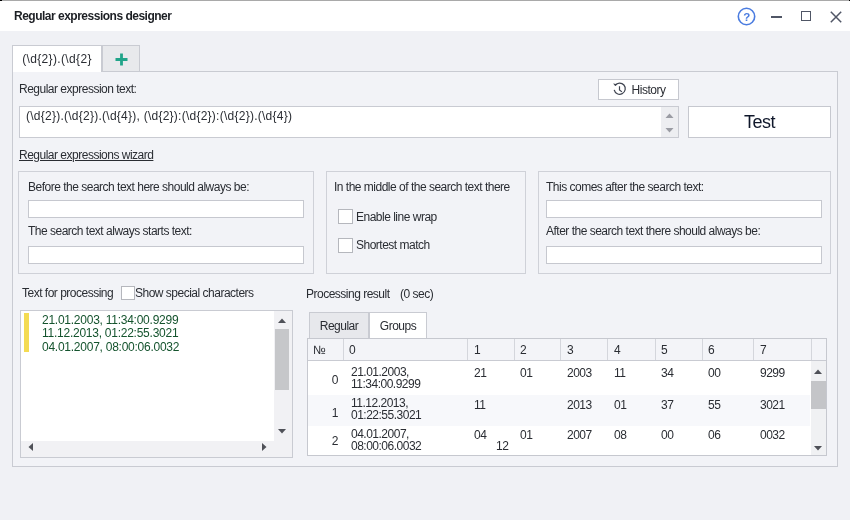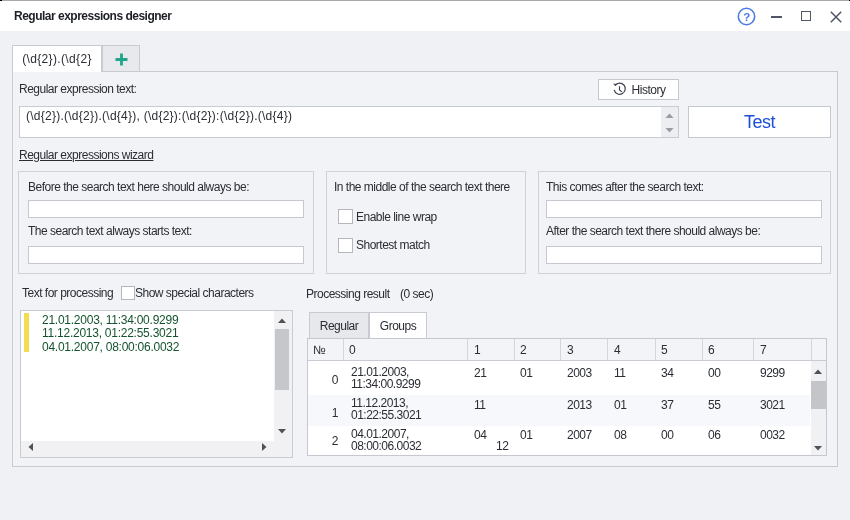--- a/index.html
+++ b/index.html
@@ -50,21 +50,21 @@
 </div>
 <div class="abs white bd" style="left:19px;top:106px;width:660px;height:32px;"></div>
 <div class="abs lbl" style="left:26px;top:109px;letter-spacing:0.25px;">(\d{2}).(\d{2}).(\d{4}), (\d{2}):(\d{2}):(\d{2}).(\d{4})</div>
 <div class="abs" style="left:661px;top:107px;width:17px;height:30px;background:#edeef1;"></div>
 <svg class="abs" style="left:664px;top:111px;" width="11" height="10" viewBox="0 0 11 10">
     <path d="M1.5 7 L5.5 2.5 L9.5 7 Z" fill="#9a9ca3"></path>
   </svg>
 <svg class="abs" style="left:664px;top:125px;" width="11" height="10" viewBox="0 0 11 10">
     <path d="M1.5 3 L5.5 7.5 L9.5 3 Z" fill="#9a9ca3"></path>
   </svg>
-<div class="abs btn" style="left:688px;top:106px;width:143px;height:32px;font-size:18px;color:#1d4ed8;">Test</div>
+<div class="abs btn" style="left:688px;top:106px;width:143px;height:32px;font-size:18px;color:#0f172a;">Test</div>
 
 <div class="abs lbl" style="left:19px;top:148px;text-decoration:underline;">Regular expressions wizard</div>
 
 <div class="abs" style="left:18px;top:171px;width:296px;height:103px;border:1px solid #cfd1d8;box-sizing:border-box;"></div>
 <div class="abs lbl" style="left:28px;top:180px;">Before the search text here should always be:</div>
 <div class="abs white" style="left:28px;top:200px;width:276px;height:18px;border:1px solid #c6c8cf;box-sizing:border-box;"></div>
 <div class="abs lbl" style="left:28px;top:224px;">The search text always starts text:</div>
 <div class="abs white" style="left:28px;top:246px;width:276px;height:18px;border:1px solid #c6c8cf;box-sizing:border-box;"></div>
 
 <div class="abs" style="left:326px;top:171px;width:200px;height:103px;border:1px solid #cfd1d8;box-sizing:border-box;"></div>

